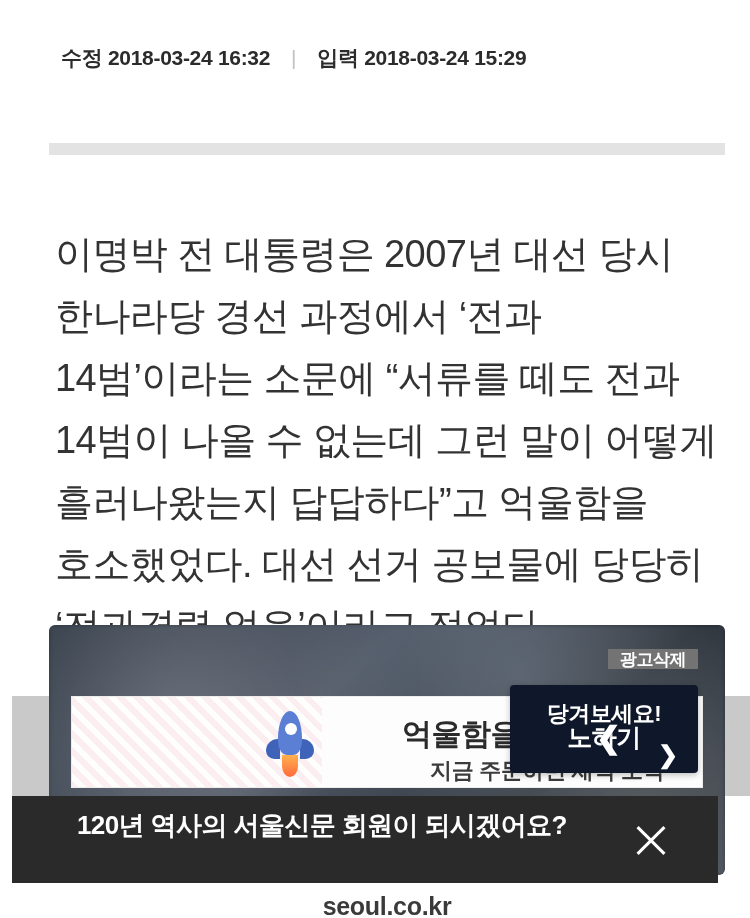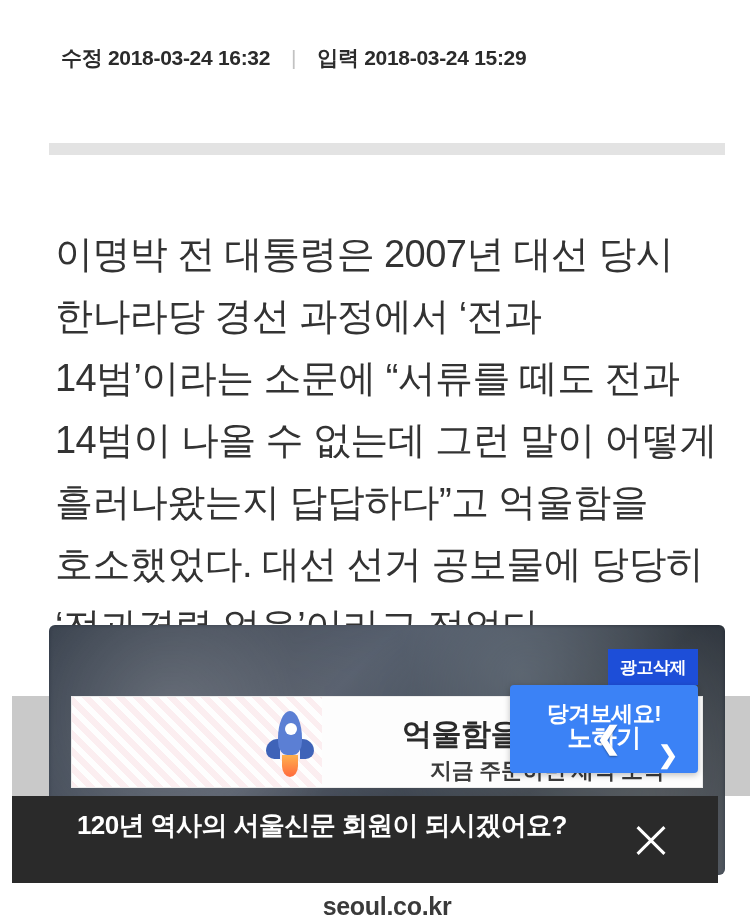--- a/index.html
+++ b/index.html
@@ -164,39 +164,39 @@
     letter-spacing: -0.3px;
     white-space: nowrap;
   }
 
   
   .ad-delete {
     position: absolute;
     top: 637px;
     left: 596px;
     width: 90px;
-    height: 36px;
-    background: #1d4ed8;
+    height: 20px;
+    background: #737373;
     color: #ffffff;
     font-size: 17px;
     font-weight: bold;
     display: flex;
     align-items: center;
     justify-content: center;
     letter-spacing: -0.4px;
   }
 
   
   .promo {
     position: absolute;
     top: 673px;
     left: 498px;
     width: 188px;
     height: 88px;
-    background: #3b82f6;
+    background: #0f172a;
     border-radius: 4px;
     box-shadow: 0 2px 6px rgba(0,0,0,0.25);
   }
   .promo-top {
     position: absolute;
     top: 8px;
     left: 0; right: 0;
     text-align: center;
     color: #ffffff;
     font-size: 22px;

